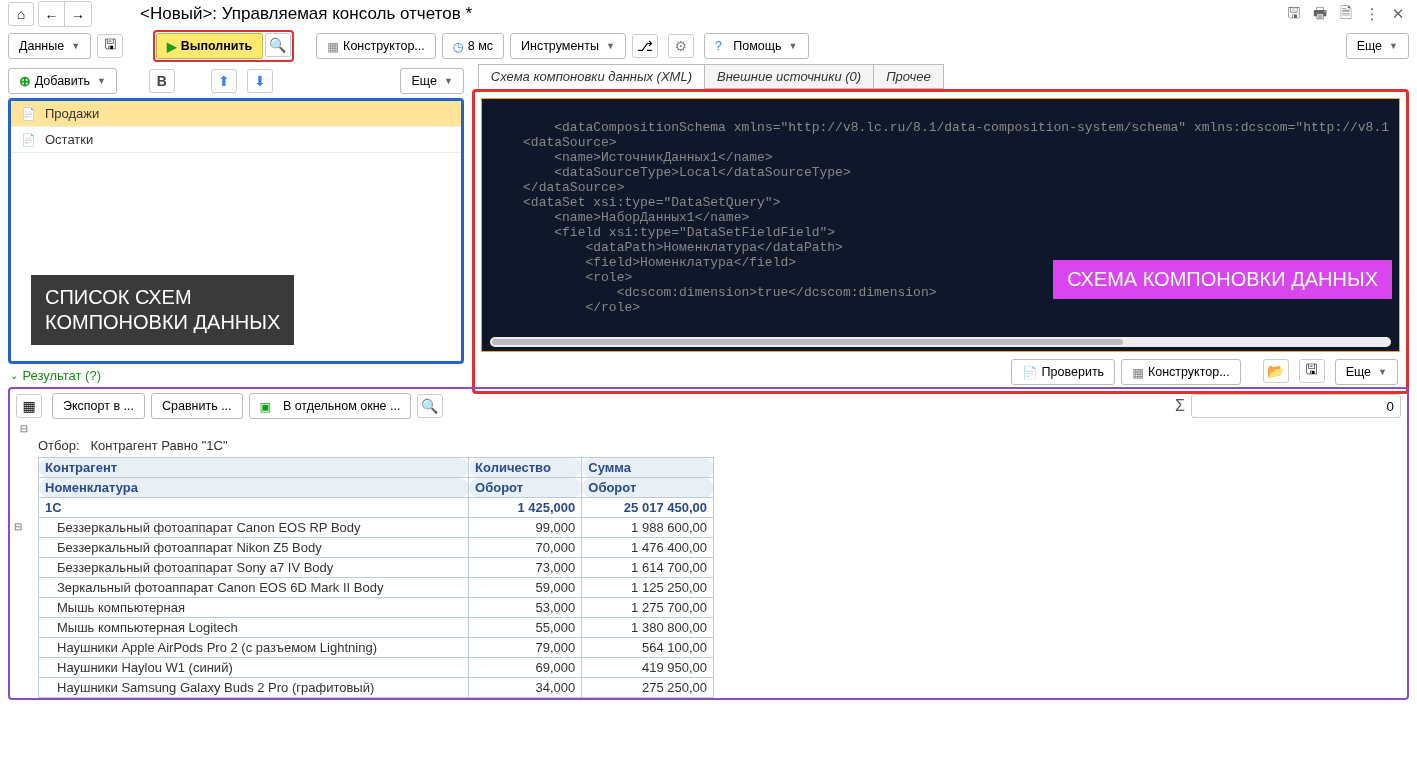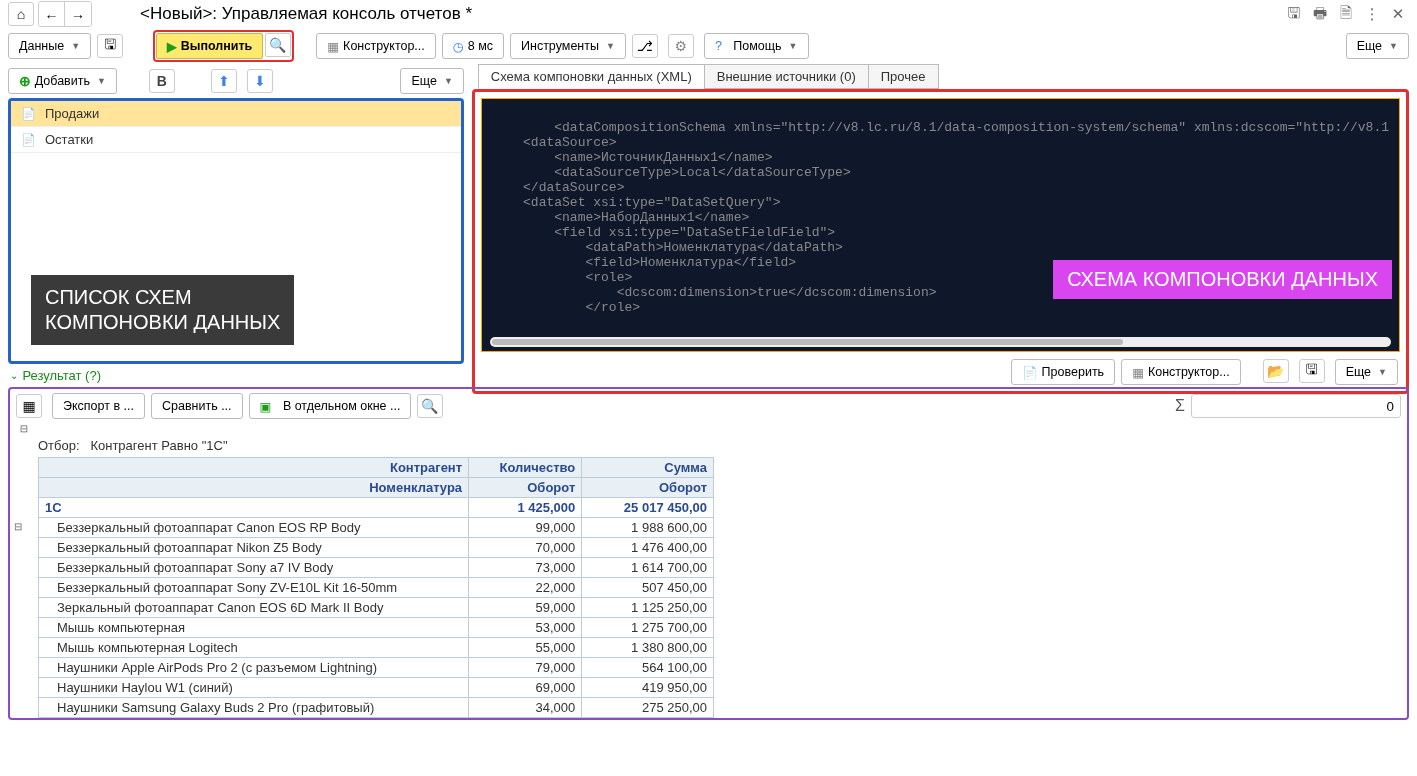--- a/index.html
+++ b/index.html
@@ -29,21 +29,21 @@
 .left-toolbar { display: flex; align-items: center; gap: 6px; height: 34px; }
 .left-toolbar .spacer { flex: 1; }
 .schema-list { border: 3px solid #2563c9; border-radius: 4px; flex: 1; position: relative; background: #fff; overflow: hidden; }
 .schema-item { display: flex; align-items: center; height: 26px; padding: 0 10px; gap: 8px; border-bottom: 1px solid #eee; cursor: pointer; }
 .schema-item.sel { background: #ffe49a; }
 .schema-icon { width: 16px; height: 14px; display: inline-flex; align-items: center; justify-content: center; font-size: 12px; }
 .overlay1 { position: absolute; left: 20px; bottom: 16px; background: #3a3a3a; color: #fff; padding: 10px 14px; font-size: 20px; line-height: 1.25; }
 
 .right-panel { flex: 1; display: flex; flex-direction: column; }
 .tabs { display: flex; height: 28px; margin-left: 6px; }
-.tab { border: 1px solid #bbb; padding: 4px 12px; background: #f5f5f5; cursor: pointer; margin-right: -1px; font-size: 13px; }
+.tab { border: 1px solid #bbb; padding: 4px 12px; background: #f5f5f5; cursor: pointer; margin-right: -1px; font-size: 13px; font-style: italic; }
 .tab.active { background: #fff; border-bottom-color: #fff; }
 .schema-box { border: 3px solid #e03030; border-radius: 4px; flex: 1; padding: 6px; display: flex; flex-direction: column; gap: 4px; position: relative; }
 .xml-area { flex: 1; border: 1px solid #ffa500; background: #0f172a; padding: 6px 10px; font-family: "Courier New", monospace; font-size: 13px; color: #888; overflow: hidden; position: relative; white-space: pre; }
 .xml-scrollbar { position: absolute; left: 8px; right: 8px; bottom: 4px; height: 10px; background: #eee; border-radius: 5px; }
 .xml-scrollbar-thumb { position: absolute; left: 2px; width: 70%; height: 6px; top: 2px; background: #bbb; border-radius: 3px; }
 .schema-box-toolbar { display: flex; gap: 6px; justify-content: flex-end; padding: 3px 2px 0 2px; }
 .overlay2 { position: absolute; right: 14px; top: 168px; background: #d946ef; color: #fff; padding: 8px 14px; font-size: 20px; }
 
 .result-header { padding: 4px 10px; color: #1a8a1a; font-size: 13px; display: flex; align-items: center; gap: 4px; }
 
@@ -51,21 +51,21 @@
 .result-toolbar { display: flex; align-items: center; gap: 6px; padding: 4px 6px; }
 .result-toolbar .spacer { flex: 1; }
 .sum-input { width: 210px; height: 24px; border: 1px solid #ccc; border-radius: 3px; text-align: right; padding: 0 6px; }
 
 .result-body { padding: 0 6px; position: relative; }
 .collapse-col { width: 16px; text-align: center; vertical-align: top; color: #666; font-size: 10px; cursor: pointer; }
 .filter-row td { padding: 4px 6px; font-size: 13px; }
 
 .rtable { border-collapse: collapse; margin-left: 22px; width: 676px; table-layout: fixed; }
 .rtable th, .rtable td { border: 1px solid #bcd; padding: 2px 6px; font-size: 13px; height: 18px; }
-.rtable thead th { background: #e8f0f5; color: #2a4a90; font-weight: bold; text-align: right; }
+.rtable thead th { background: #e8f0f5; color: #2a4a90; font-weight: bold; text-align: left; border-radius: 10px; }
 .rtable .num { text-align: right; }
 .group-row td { font-weight: bold; color: #2a4a90; background: #fff; }
 .data-row td:first-child { padding-left: 18px; color: #333; }
 
 .overlay3 { position: absolute; right: 190px; top: 180px; background: #3a3a3a; color: #fff; padding: 10px 16px; font-size: 20px; }
 </style>
 </head>
 <body>
 
 <div class="titlebar">
@@ -271,25 +271,20 @@
             <td>Беззеркальный фотоаппарат Nikon Z5 Body</td>
             <td class="num">70,000</td>
             <td class="num">1 476 400,00</td>
           </tr>
           <tr class="data-row">
             <td>Беззеркальный фотоаппарат Sony a7 IV Body</td>
             <td class="num">73,000</td>
             <td class="num">1 614 700,00</td>
           </tr>
           <tr class="data-row">
-            <td>Беззеркальный фотоаппарат Sony ZV-E10L Kit 16-50mm</td>
-            <td class="num">22,000</td>
-            <td class="num">507 450,00</td>
-          </tr>
-          <tr class="data-row">
             <td>Зеркальный фотоаппарат Canon EOS 6D Mark II Body</td>
             <td class="num">59,000</td>
             <td class="num">1 125 250,00</td>
           </tr>
           <tr class="data-row">
             <td>Мышь компьютерная</td>
             <td class="num">53,000</td>
             <td class="num">1 275 700,00</td>
           </tr>
           <tr class="data-row">

